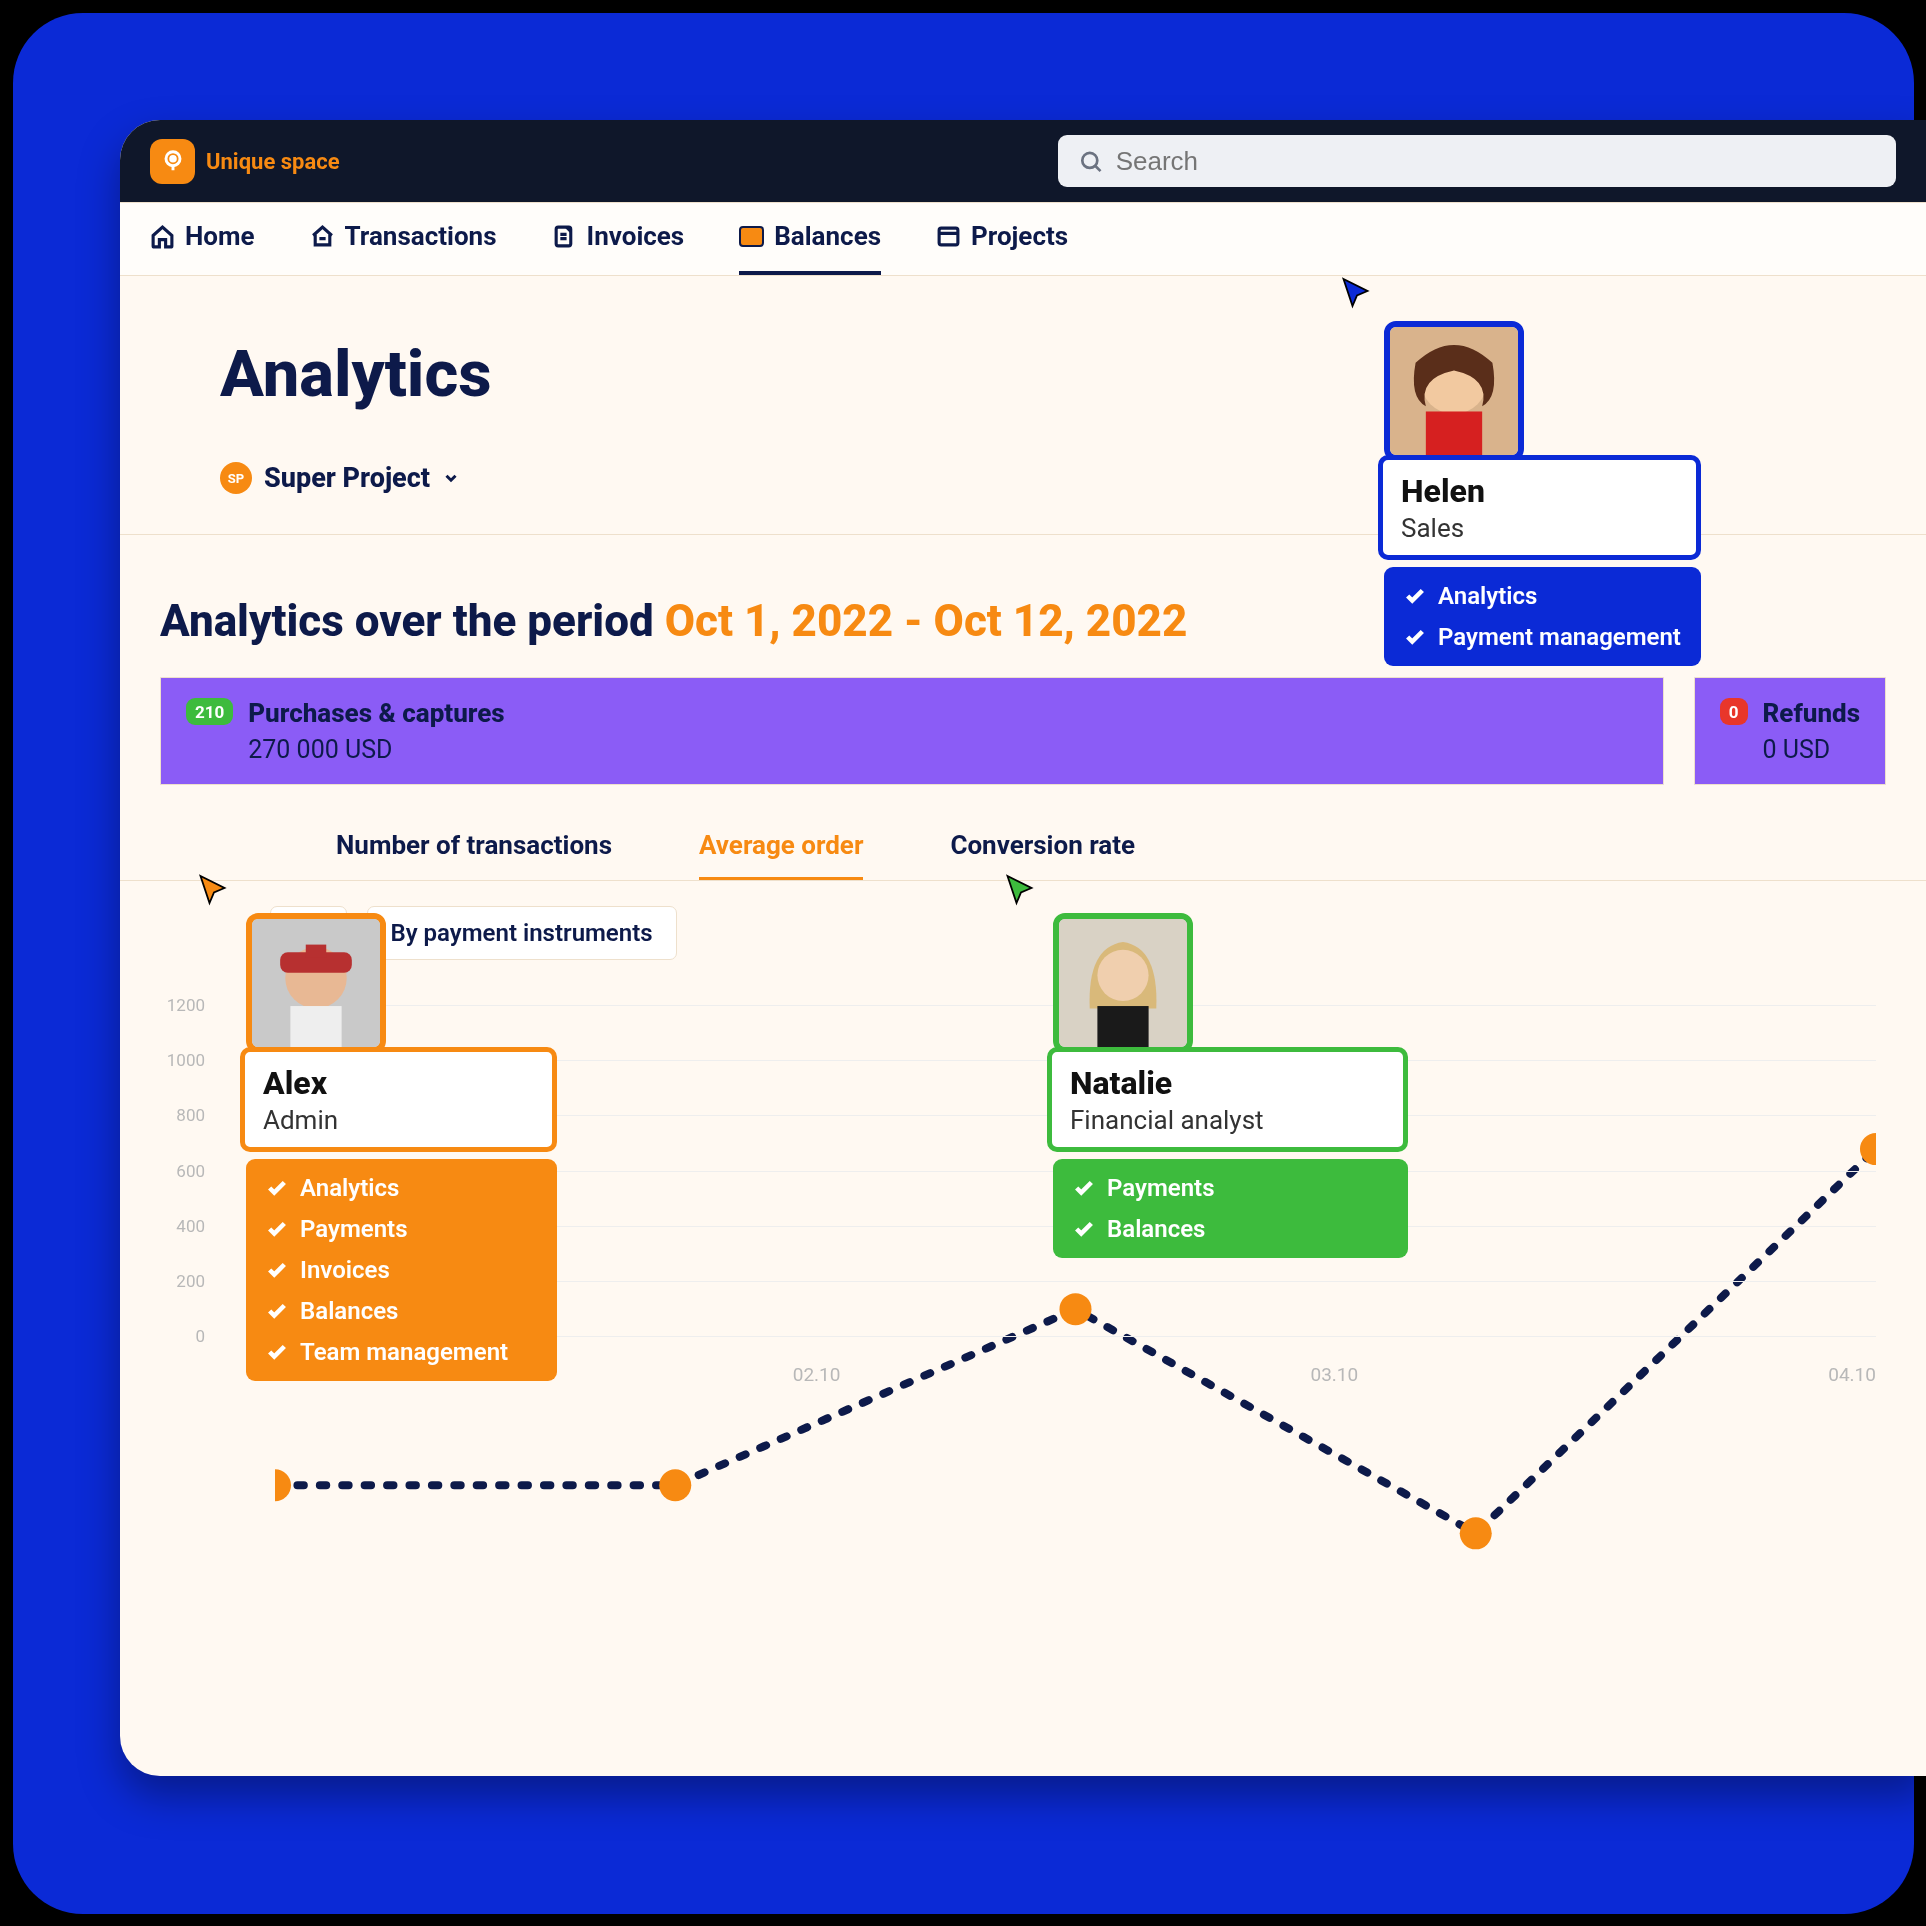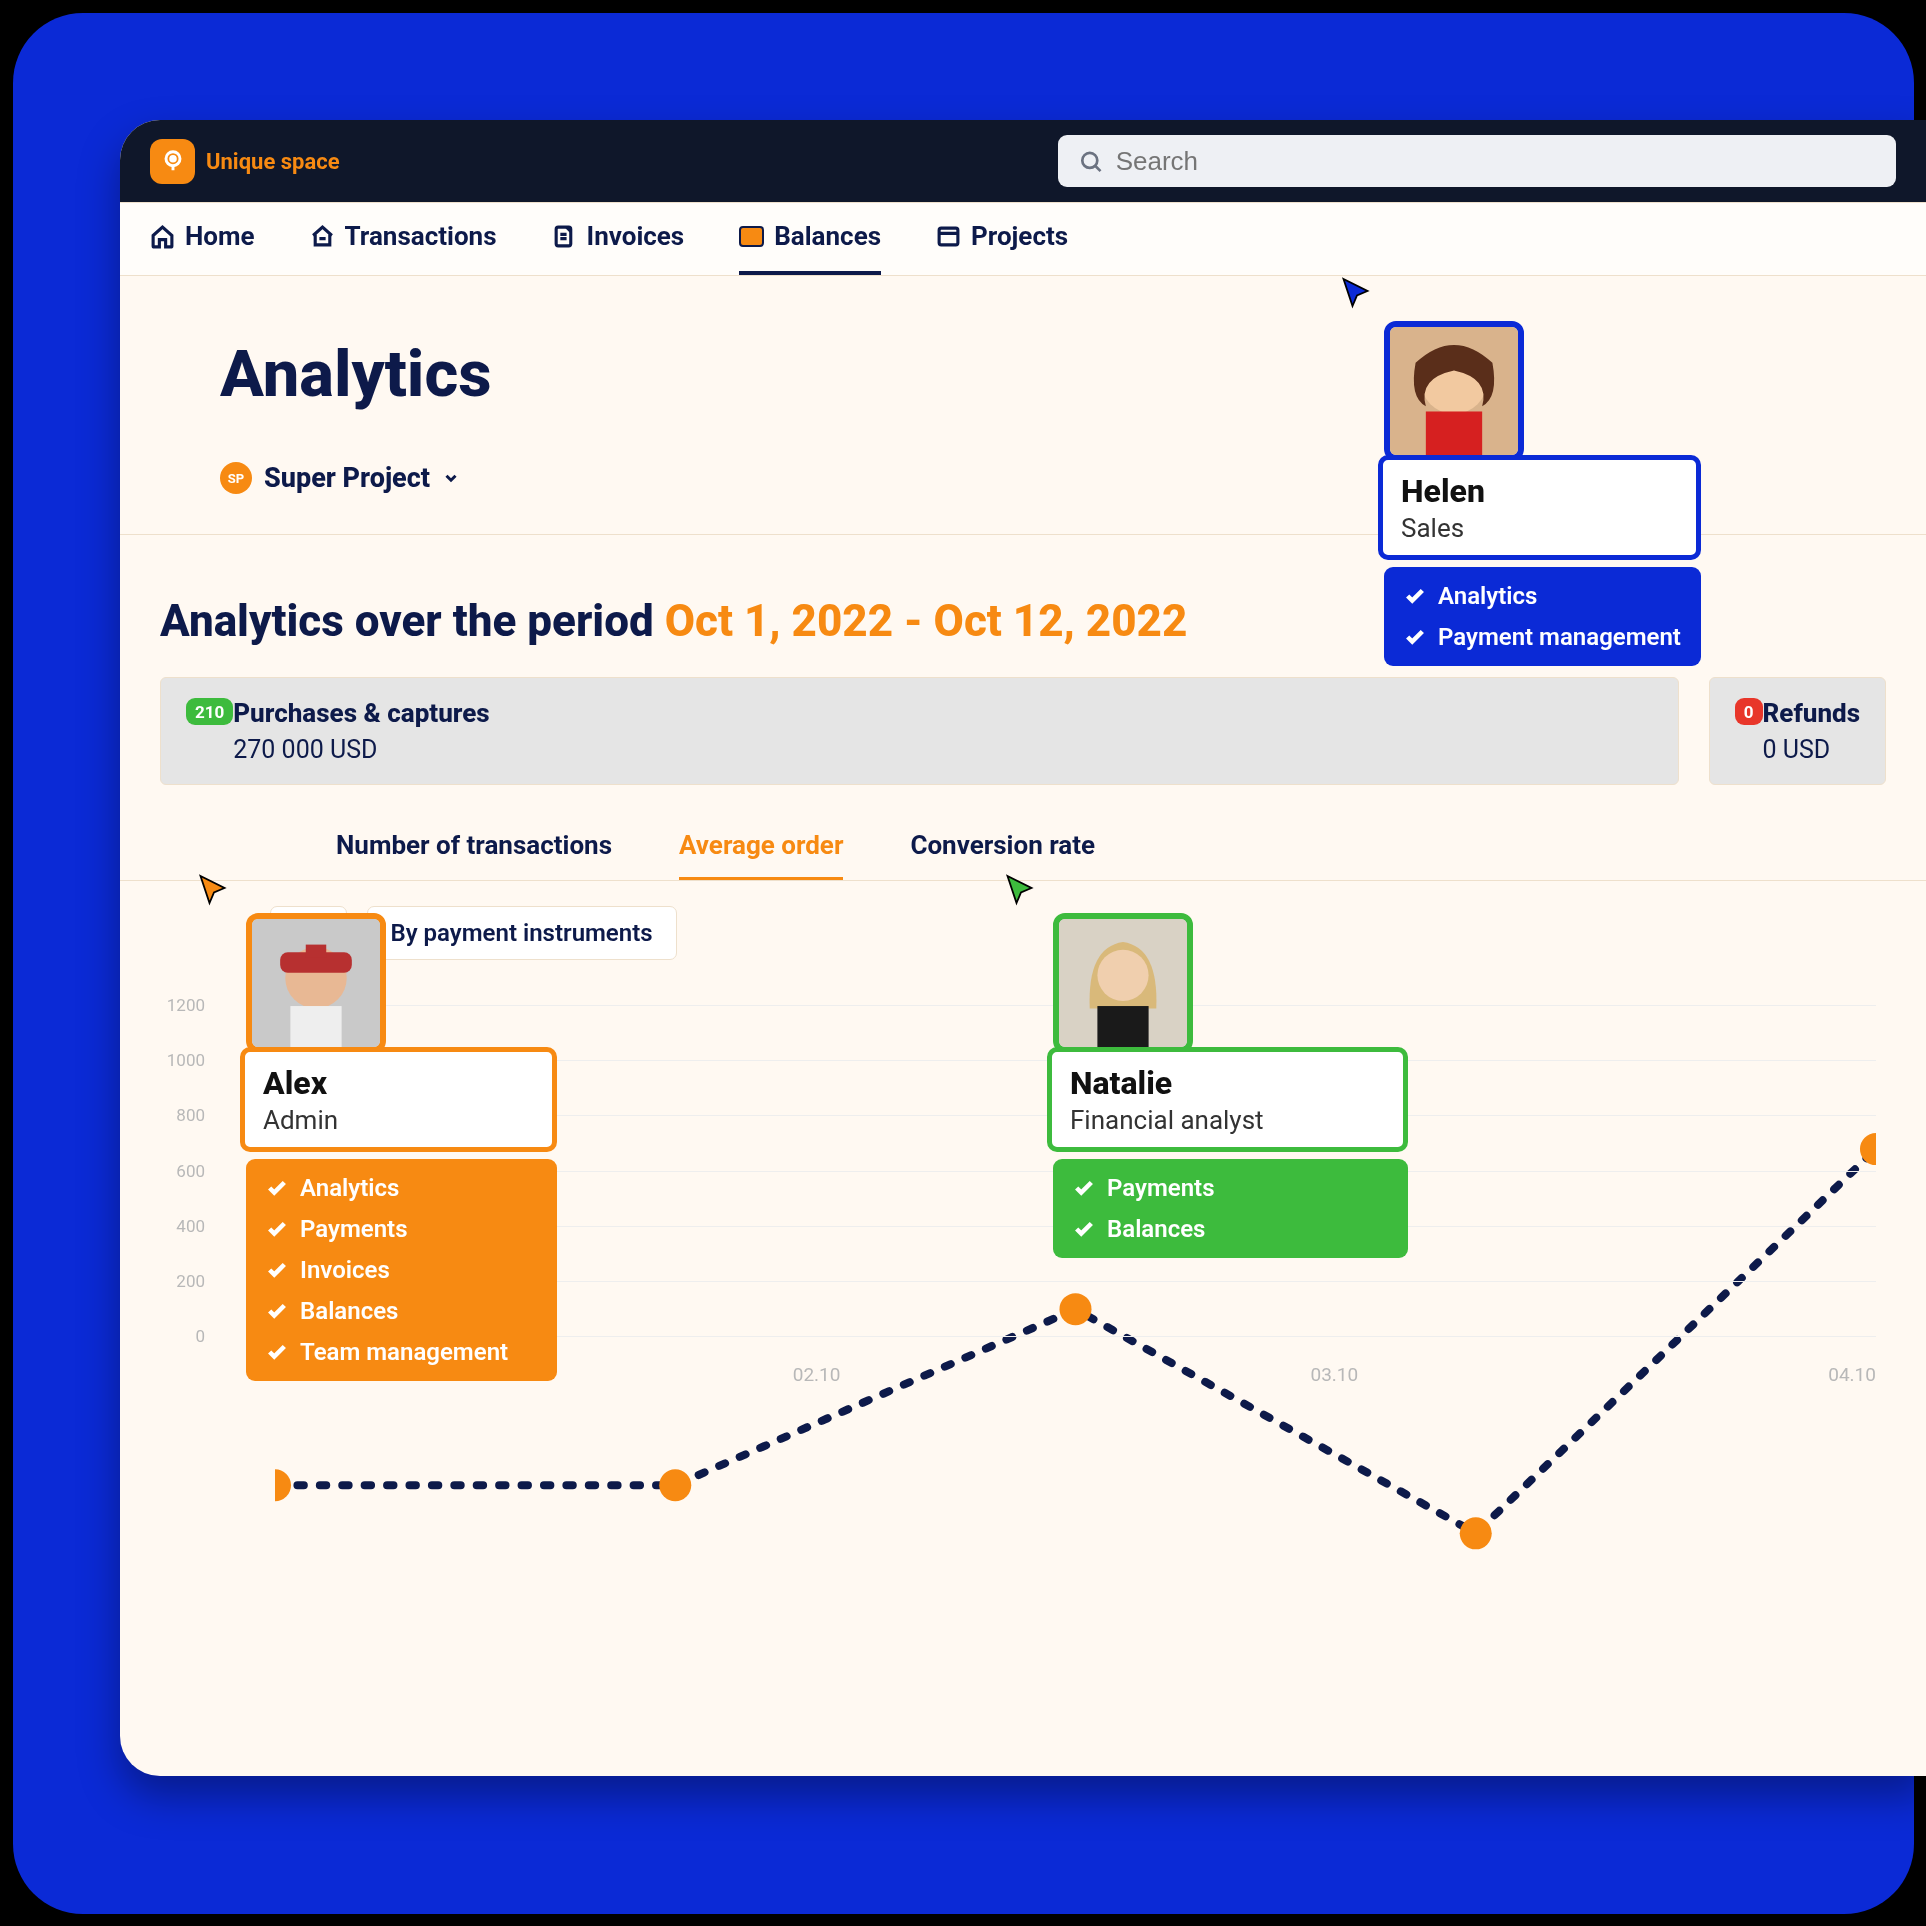--- a/index.html
+++ b/index.html
@@ -108,40 +108,40 @@
     font-size:44px; font-weight:800; color:#0d1a4a;
   }
   .period .range { color:#f78a12; }
 
   
   .metrics {
     display:flex; gap:30px;
     padding: 0 40px 40px 40px;
   }
   .metric-card {
-    background:#e5e5e5;
+    background:#8b5cf6;
     border:1px solid #eee0cc;
-    border-radius:6px;
+    border-radius:1px;
     padding:20px 25px;
-    display:flex; gap:0;
+    display:flex; gap:15px;
   }
   .metric-card.grow { flex:1; }
   .metric-badge {
     height:27px; padding:0 9px; border-radius:9px;
     color:#fff; font-weight:700; font-size:17px;
     display:flex; align-items:center;
   }
   .metric-badge.green { background:#3dbb3d; }
   .metric-badge.red { background:#e8362a; }
   .metric-body .m-title { font-size:26px; font-weight:800; color:#0d1a4a; }
   .metric-body .m-value { font-size:25px; color:#0d1a4a; margin-top:7px; }
 
   
   .subtabs {
-    display:flex; gap:67px;
+    display:flex; gap:87px;
     padding: 0 150px 0 216px;
     font-size:26px; font-weight:700; color:#0d1a4a;
     border-bottom:1px solid #eee0cc;
   }
   .subtab { padding:5px 0 17px 0; cursor:pointer; }
   .subtab.active { color:#f78a12; border-bottom:3px solid #f78a12; }
 
   
   .pills {
     display:flex; gap:20px;

